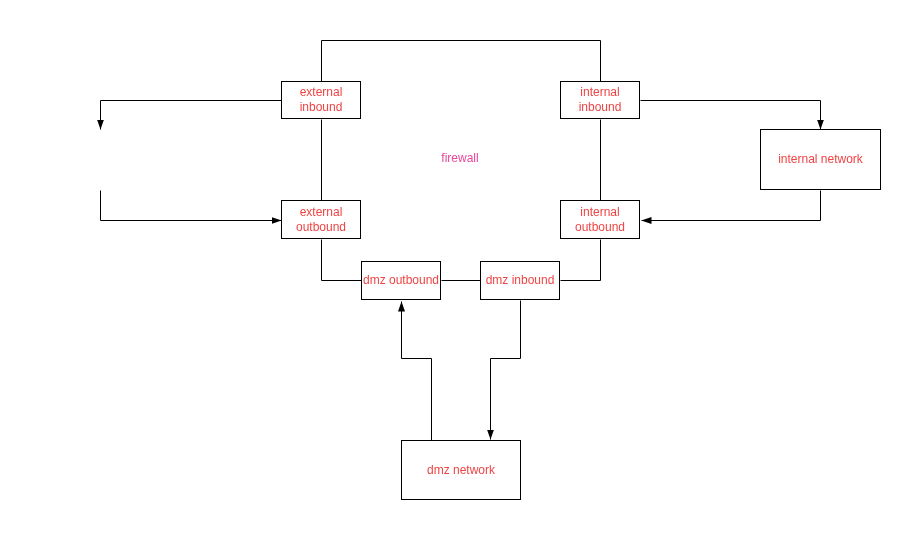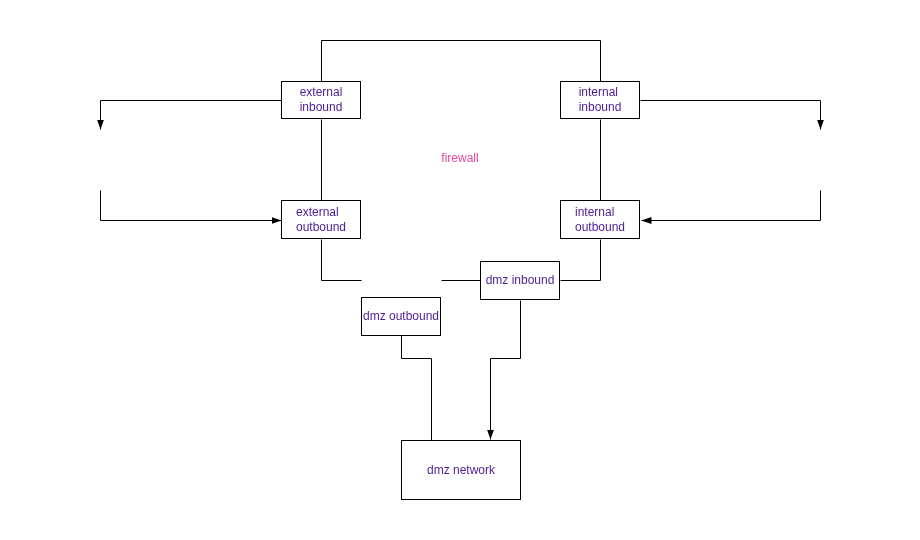--- a/index.html
+++ b/index.html
@@ -21,44 +21,45 @@
     z-index: 0;
   }
   .node {
     position: absolute;
     box-sizing: border-box;
     background: #ffffff;
     border: 1px solid #000000;
     display: flex;
     align-items: center;
     justify-content: center;
+    text-align: center;
     white-space: pre-line;
     font-size: 12px;
     line-height: 1.25;
-    color: #4c1d95;
+    color: #ef4444;
     z-index: 1;
   }
   .floating-label {
     position: absolute;
     display: flex;
     align-items: center;
     justify-content: center;
     text-align: center;
     font-size: 12px;
     color: #ec4899;
     z-index: 1;
   }
   
   #n-external-inbound  { left: 281px; top:  81px; width:  80px; height: 38px; }
   #n-internal-inbound  { left: 560px; top:  81px; width:  80px; height: 38px; }
   #n-external-network  { left:  41px; top: 129px; width: 119px; height: 61px; }
   #n-internal-network  { left: 760px; top: 129px; width: 121px; height: 61px; }
   #n-external-outbound { left: 281px; top: 200px; width:  80px; height: 39px; }
   #n-internal-outbound { left: 560px; top: 200px; width:  80px; height: 39px; }
-  #n-dmz-outbound      { left: 361px; top: 261px; width:  80px; height: 39px; margin-top: 36px; }
+  #n-dmz-outbound      { left: 361px; top: 261px; width:  80px; height: 39px; }
   #n-dmz-inbound       { left: 480px; top: 261px; width:  80px; height: 39px; }
   #n-dmz-network       { left: 401px; top: 440px; width: 120px; height: 60px; }
   #n-firewall          { left: 420px; top: 148px; width:  80px; height: 20px; }
 </style>
 </head>
 <body>
 
 <div class="canvas">
 
   <svg id="edges" viewBox="0 0 920 540" xmlns="http://www.w3.org/2000/svg">
@@ -80,20 +81,21 @@
         <polyline points="441,280 480,280" fill="none" stroke="#000000" stroke-width="1"></polyline>
         <polyline points="431,440 431,358 401,358 401,301" fill="none" stroke="#000000" stroke-width="1" marker-end="url(#arrow)"></polyline>
         <polyline points="520,300 520,358 490,358 490,439" fill="none" stroke="#000000" stroke-width="1" marker-end="url(#arrow)"></polyline>
       </g>
   </svg>
 
   <div class="node" id="n-external-inbound">external
 inbound</div>
   <div class="node" id="n-internal-inbound">internal
 inbound</div>
+  <div class="node" id="n-internal-network">internal network</div>
   <div class="node" id="n-external-outbound">external
 outbound</div>
   <div class="node" id="n-internal-outbound">internal
 outbound</div>
   <div class="node" id="n-dmz-outbound">dmz outbound</div>
   <div class="node" id="n-dmz-inbound">dmz inbound</div>
   <div class="node" id="n-dmz-network">dmz network</div>
 
   <div class="floating-label" id="n-firewall">firewall</div>
 

